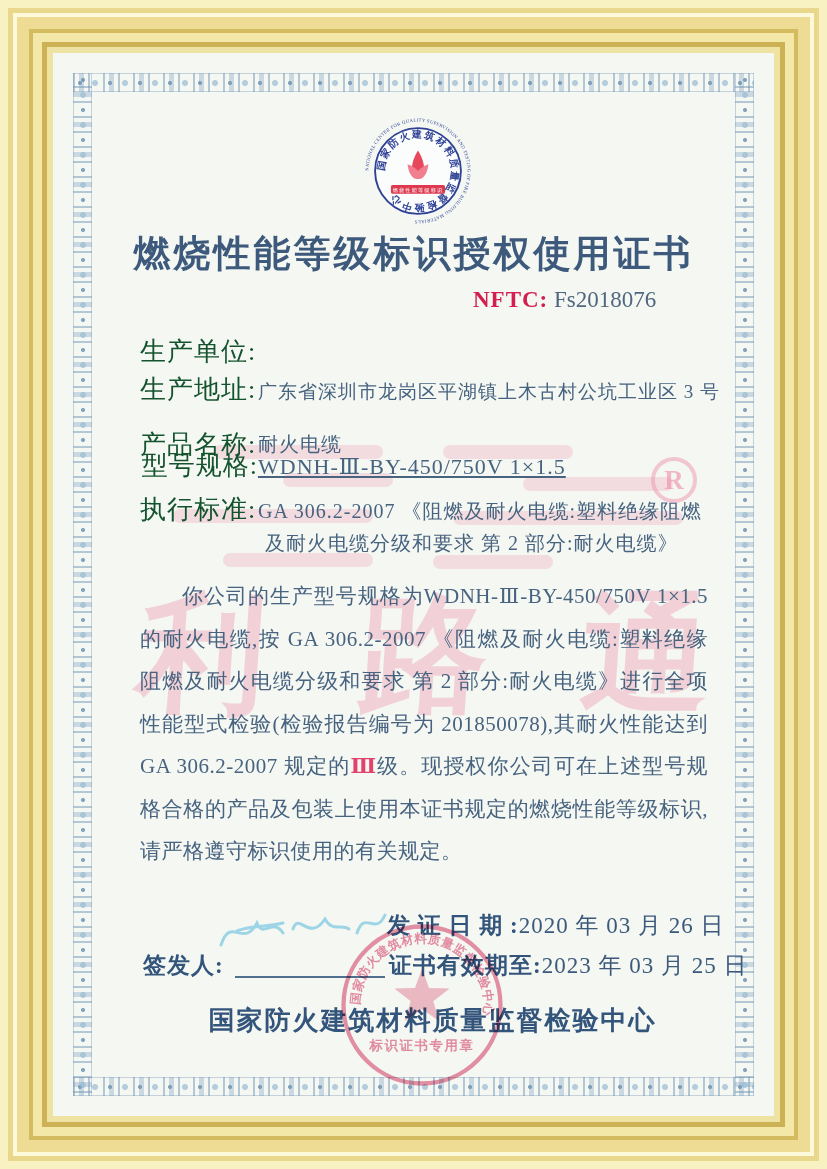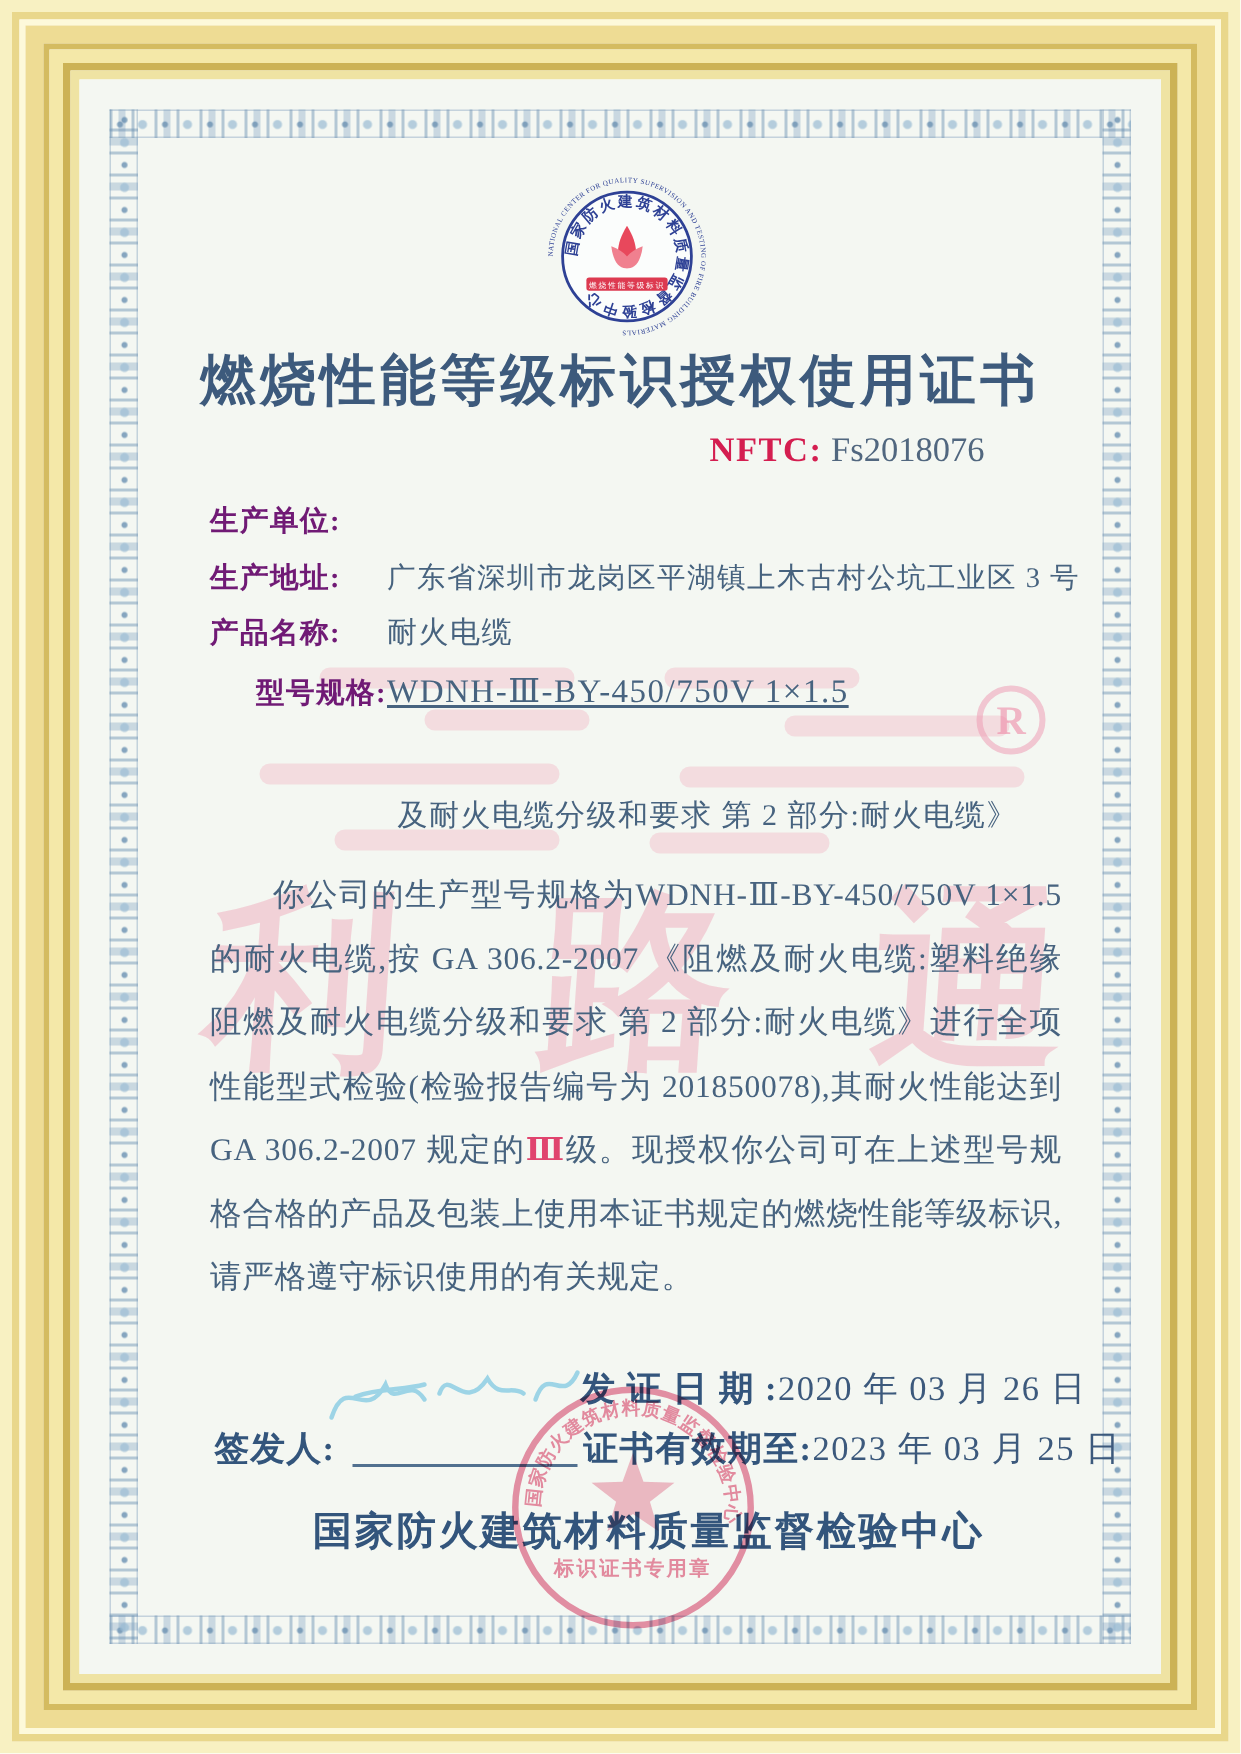--- a/index.html
+++ b/index.html
@@ -45,23 +45,23 @@
   .wm-reg{position:absolute;left:598px;top:404px;width:46px;height:46px;border:4px solid rgba(238,150,175,.5);
     border-radius:50%;color:rgba(236,130,160,.55);font-size:27px;font-weight:bold;display:flex;align-items:center;justify-content:center;}
   
   .content{position:absolute;inset:0;z-index:2;}
   .seal{position:absolute;left:309px;top:62px;width:112px;height:112px;}
   .title{position:absolute;left:0;right:0;top:176px;text-align:center;font-size:37px;font-weight:bold;
     color:#3d5a7c;letter-spacing:3px;}
   .certno{position:absolute;left:420px;top:234px;font-size:23px;color:#51677f;}
   .certno .nftc{color:#d41e50;font-weight:bold;letter-spacing:1px;}
   .frow{position:absolute;left:87px;display:flex;align-items:baseline;}
-  .flabel{width:118px;font-size:19px;font-weight:bold;color:#701a75;letter-spacing:1px;flex:none;}
+  .flabel{width:118px;font-size:26px;font-weight:normal;color:#14532d;letter-spacing:1px;flex:none;}
   .fval{font-size:20px;color:#47637f;letter-spacing:1px;white-space:nowrap;}
-  .r1{top:281px;} .r2{top:319px;} .r3{top:355px;} .r4{top:395px;text-align:right;} .r5{top:439px;}
+  .r1{top:281px;} .r2{top:319px;} .r3{top:374px;align-items:center;} .r4{top:395px;text-align:right;} .r5{top:439px;}
   .r5b{position:absolute;left:197px;top:477px;font-size:20px;color:#47637f;letter-spacing:1px;margin-left:15px;}
   .bodytext{position:absolute;left:87px;top:522px;width:568px;font-size:21px;line-height:42.5px;
     color:#47637f;text-align:justify;text-indent:2em;letter-spacing:.5px;margin:0;}
   .grade{color:#e0446e;font-weight:bold;}
   .issue-row{position:absolute;left:334px;top:857px;font-size:23px;}
   .ilabel{font-weight:bold;color:#33557c;letter-spacing:1px;margin-top:43px;}
   .ival{color:#3c597c;letter-spacing:1px;}
   .sign-row{position:absolute;left:90px;top:897px;font-size:23px;text-align:right;}
   .slabel{font-weight:bold;color:#33557c;letter-spacing:1px;}
   .sig-line{position:absolute;left:182px;top:899px;width:150px;height:26px;border-bottom:2px solid #51708f;}
@@ -145,20 +145,24 @@
         <span class="fval" style="font-size:19px;">广东省深圳市龙岗区平湖镇上木古村公坑工业区 3 号</span>
       </div>
       <div class="frow r3">
         <span class="flabel">产品名称:</span>
         <span class="fval">耐火电缆</span>
       </div>
       <div class="frow r4">
         <span class="flabel">型号规格:</span>
         <span class="fval" style="font-size:22px;text-decoration:underline;">WDNH-Ⅲ-BY-450/750V 1×1.5</span>
       </div>
+      <div class="frow r5">
+        <span class="flabel">执行标准:</span>
+        <span class="fval">GA 306.2-2007 《阻燃及耐火电缆:塑料绝缘阻燃</span>
+      </div>
       <div class="r5b">及耐火电缆分级和要求 第 2 部分:耐火电缆》</div>
 
       <p class="bodytext"><span>你公司的生产型号规格为WDNH-Ⅲ-BY-450/750V 1×1.5 的耐火电缆,按 GA 306.2-2007 《阻燃及耐火电缆:塑料绝缘阻燃及耐火电缆分级和要求 第 2 部分:耐火电缆》进行全项性能型式检验(检验报告编号为 201850078),其耐火性能达到 GA 306.2-2007 规定的</span><span class="grade">Ⅲ</span><span>级。现授权你公司可在上述型号规格合格的产品及包装上使用本证书规定的燃烧性能等级标识,请严格遵守标识使用的有关规定。</span></p>
 
       <div class="issue-row">
         <span class="ilabel">发 证 日 期 :</span><span class="ival">2020 年 03 月 26 日</span>
       </div>
 
       <svg class="sig-svg" width="180" height="62" viewBox="0 0 180 62">
         <g fill="none" stroke="#8fcfe4" stroke-width="3" stroke-linecap="round" opacity=".85">

